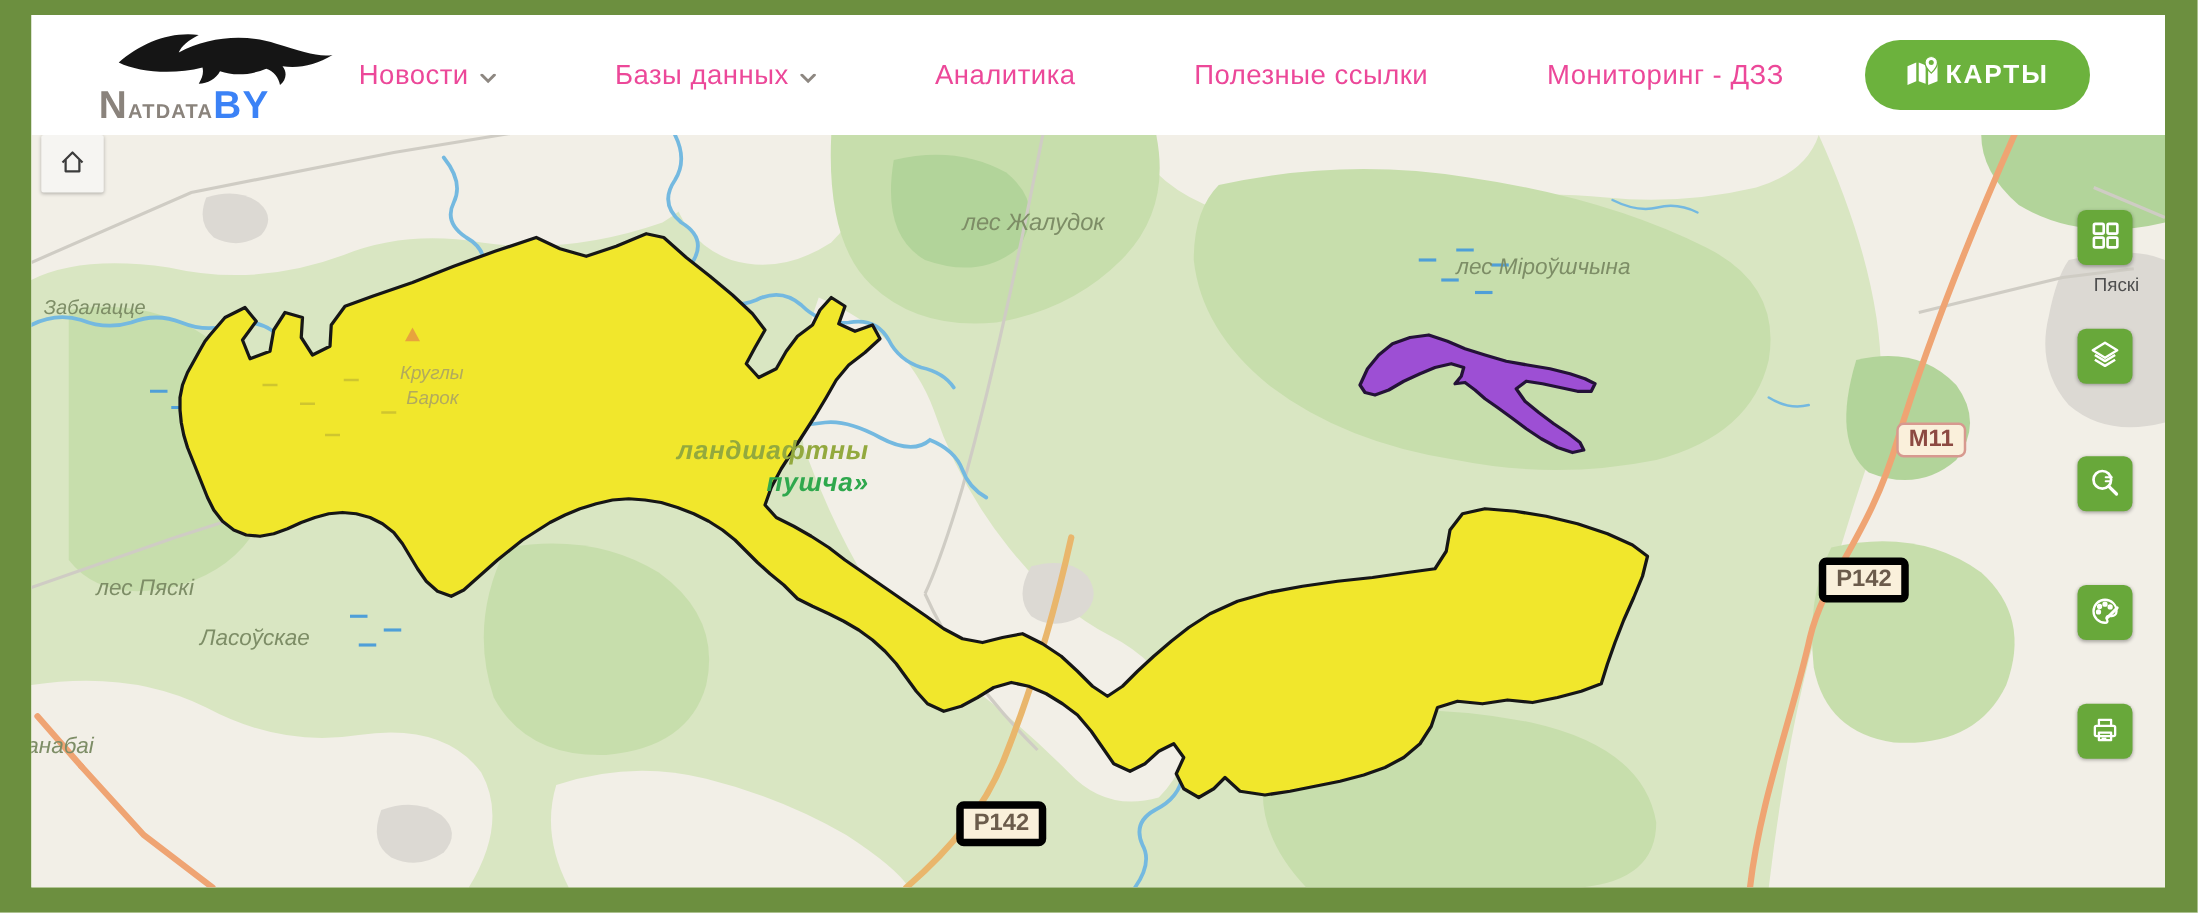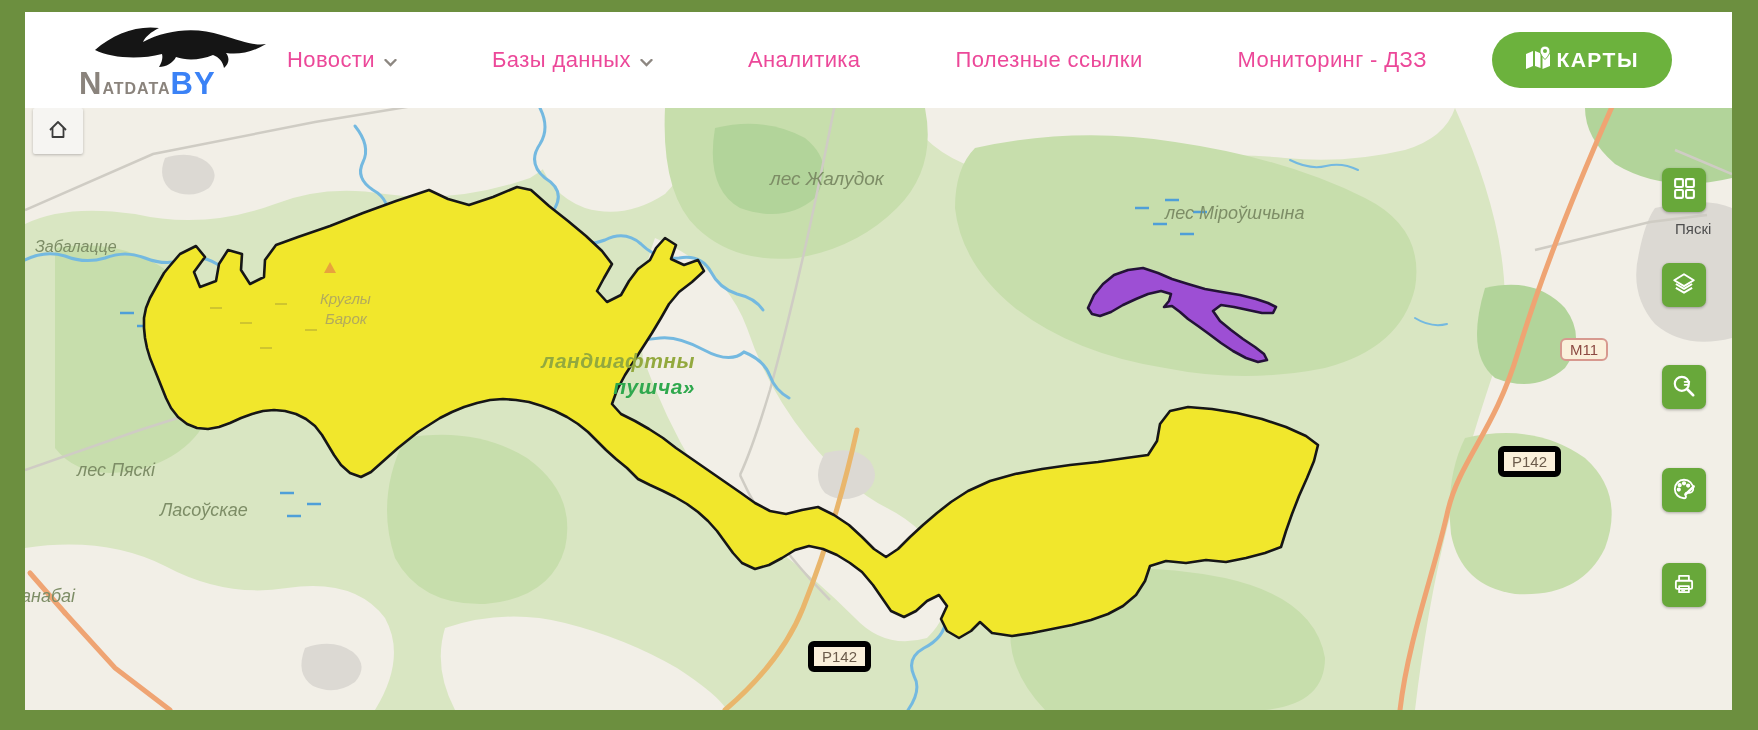--- a/index.html
+++ b/index.html
@@ -34,22 +34,22 @@
 
   .mlabel{position:absolute;font-style:italic;color:#7d8d66;white-space:nowrap;pointer-events:none;}
   .mlabel.town{font-style:normal;color:#4f4f4f;}
   .mlabel.faded{color:#b2aa5d;}
 
   .reserve-label{position:absolute;left:430px;top:240px;width:240px;text-align:right;font-style:italic;
     font-weight:600;font-size:21px;line-height:26px;letter-spacing:.5px;pointer-events:none;}
   .reserve-label .olive{color:#93a93e;}
   .reserve-label .bright{color:#2fa84d;}
 
-  .badge{position:absolute;background:#faf0db;border-radius:6px;font-weight:400;font-size:15px;padding:1px 8px;
-    pointer-events:none;margin-left:43px;}
+  .badge{position:absolute;background:#faf0db;border-radius:6px;font-weight:700;font-size:19px;padding:1px 8px;
+    pointer-events:none;}
   .badge.m{border:2px solid #d7998f;color:#8c4a42;}
   .badge.p{border:6px solid #000000;color:#6b5b4b;}
 </style>
 </head>
 <body>
 
 <div class="page">
 
   <header class="header">
 

